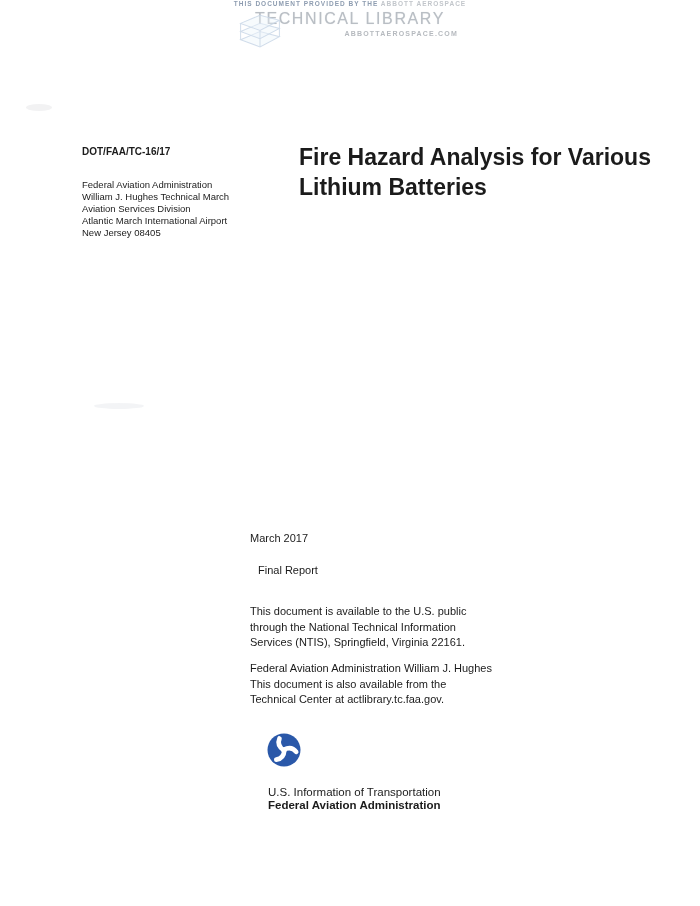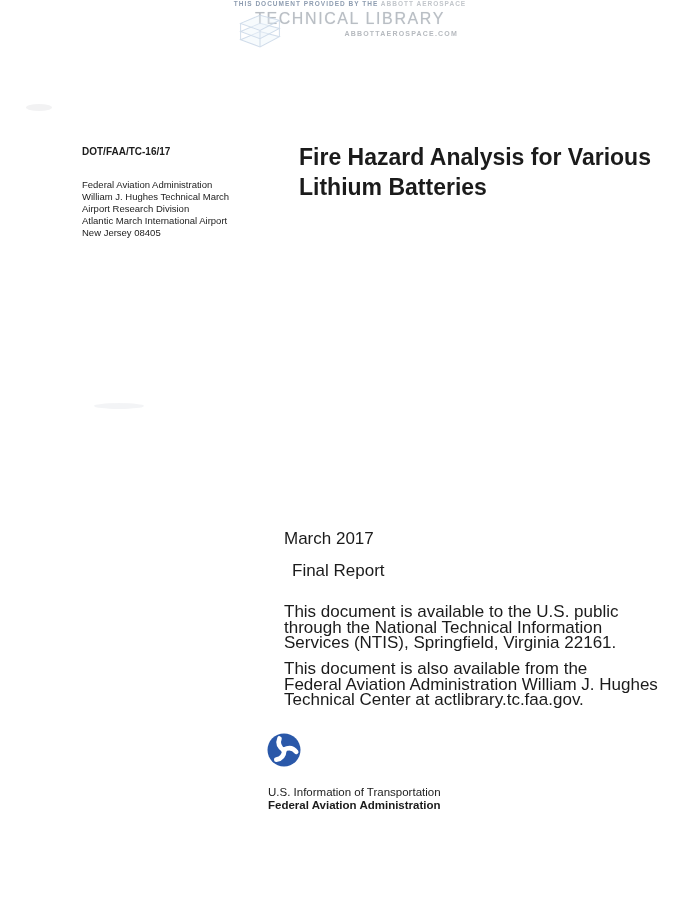--- a/index.html
+++ b/index.html
@@ -75,21 +75,21 @@
   
   .title-block {
     position: absolute;
     left: 267px; top: 142px;
     font-size: 23px;
     font-weight: bold;
     line-height: 30px;
     white-space: nowrap;
     margin-left: 32px;
   }
-  .r-text { position: absolute; left: 284px; font-size: 17px; line-height: 15.5px; white-space: nowrap; }
+  .r-text { position: absolute; left: 250px; font-size: 11px; line-height: 15.5px; white-space: nowrap; }
   .date-line   { top: 531px; }
   .type-line   { top: 563px; margin-left: 8px; }
   .avail-1     { top: 604px; }
   .avail-2     { top: 661px; }
 
   .dot-logo {
     position: absolute;
     left: 267px; top: 733px;
     width: 34px; height: 34px;
   }
@@ -131,42 +131,42 @@
     <div class="wm-line3">ABBOTTAEROSPACE.COM</div>
   </div>
 
   <div class="smudge smudge-1"></div>
   <div class="smudge smudge-2"></div>
 
   <div class="report-number">DOT/FAA/TC-16/17</div>
   <div class="issuer-block">
     <div>Federal Aviation Administration</div>
     <div>William J. Hughes Technical March</div>
-    <div>Airport Research Division</div>
+    <div>Aviation Services Division</div>
     <div>Atlantic March International Airport</div>
     <div>New Jersey 08405</div>
   </div>
 
   <div class="title-block">
     <div>Fire Hazard Analysis for Various</div>
     <div>Lithium Batteries</div>
   </div>
 
   <div class="r-text date-line">March 2017</div>
   <div class="r-text type-line">Final Report</div>
 
   <div class="r-text avail-1">
     <div>This document is available to the U.S. public</div>
     <div>through the National Technical Information</div>
     <div>Services (NTIS), Springfield, Virginia 22161.</div>
   </div>
 
   <div class="r-text avail-2">
+    <div>Federal Aviation Administration William J. Hughes</div>
     <div>This document is also available from the</div>
-    <div>Federal Aviation Administration William J. Hughes</div>
     <div>Technical Center at actlibrary.tc.faa.gov.</div>
   </div>
 
   <svg class="dot-logo" viewBox="-17 -17 34 34" aria-hidden="true">
     <circle cx="0" cy="0" r="16.5" fill="#2a58a9"></circle>
     <g stroke="#ffffff" stroke-width="4.6" stroke-linecap="round" fill="none">
       <path d="M 0 0.5 Q -7.5 -4.5 -4.5 -11.5"></path>
       <path d="M 0 0.5 Q -7.5 -4.5 -4.5 -11.5" transform="rotate(120)"></path>
       <path d="M 0 0.5 Q -7.5 -4.5 -4.5 -11.5" transform="rotate(240)"></path>
     </g>

